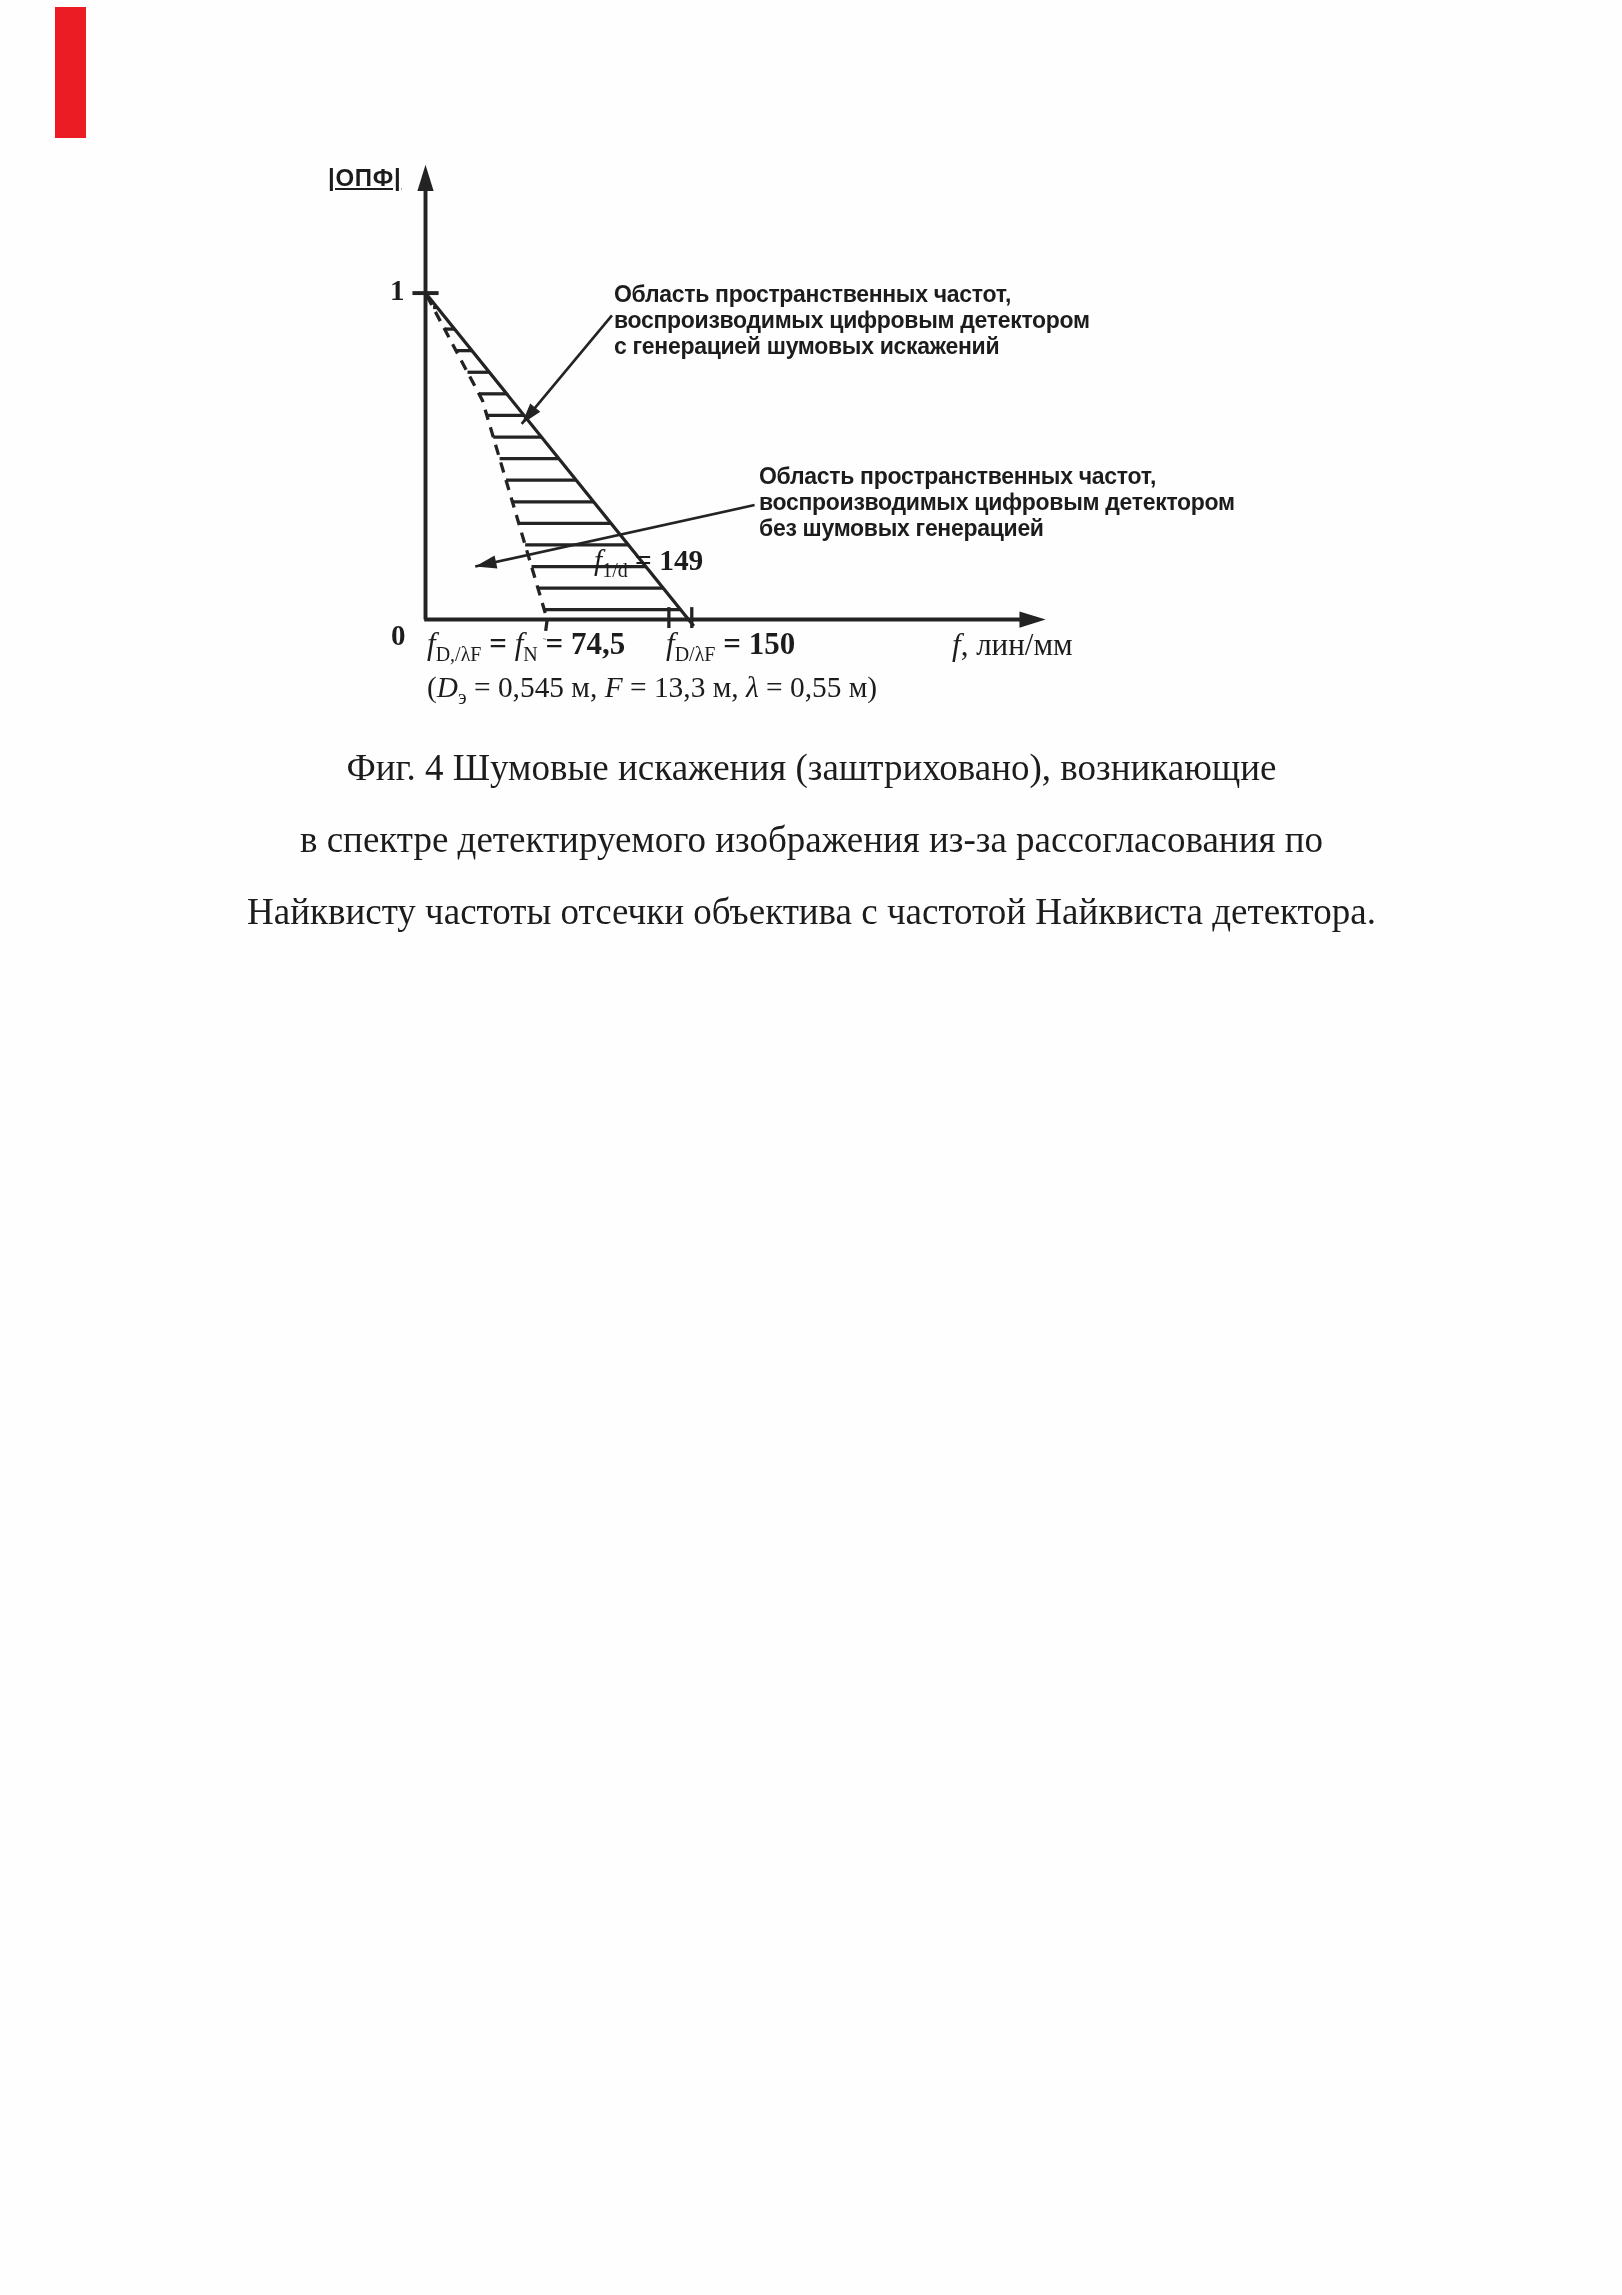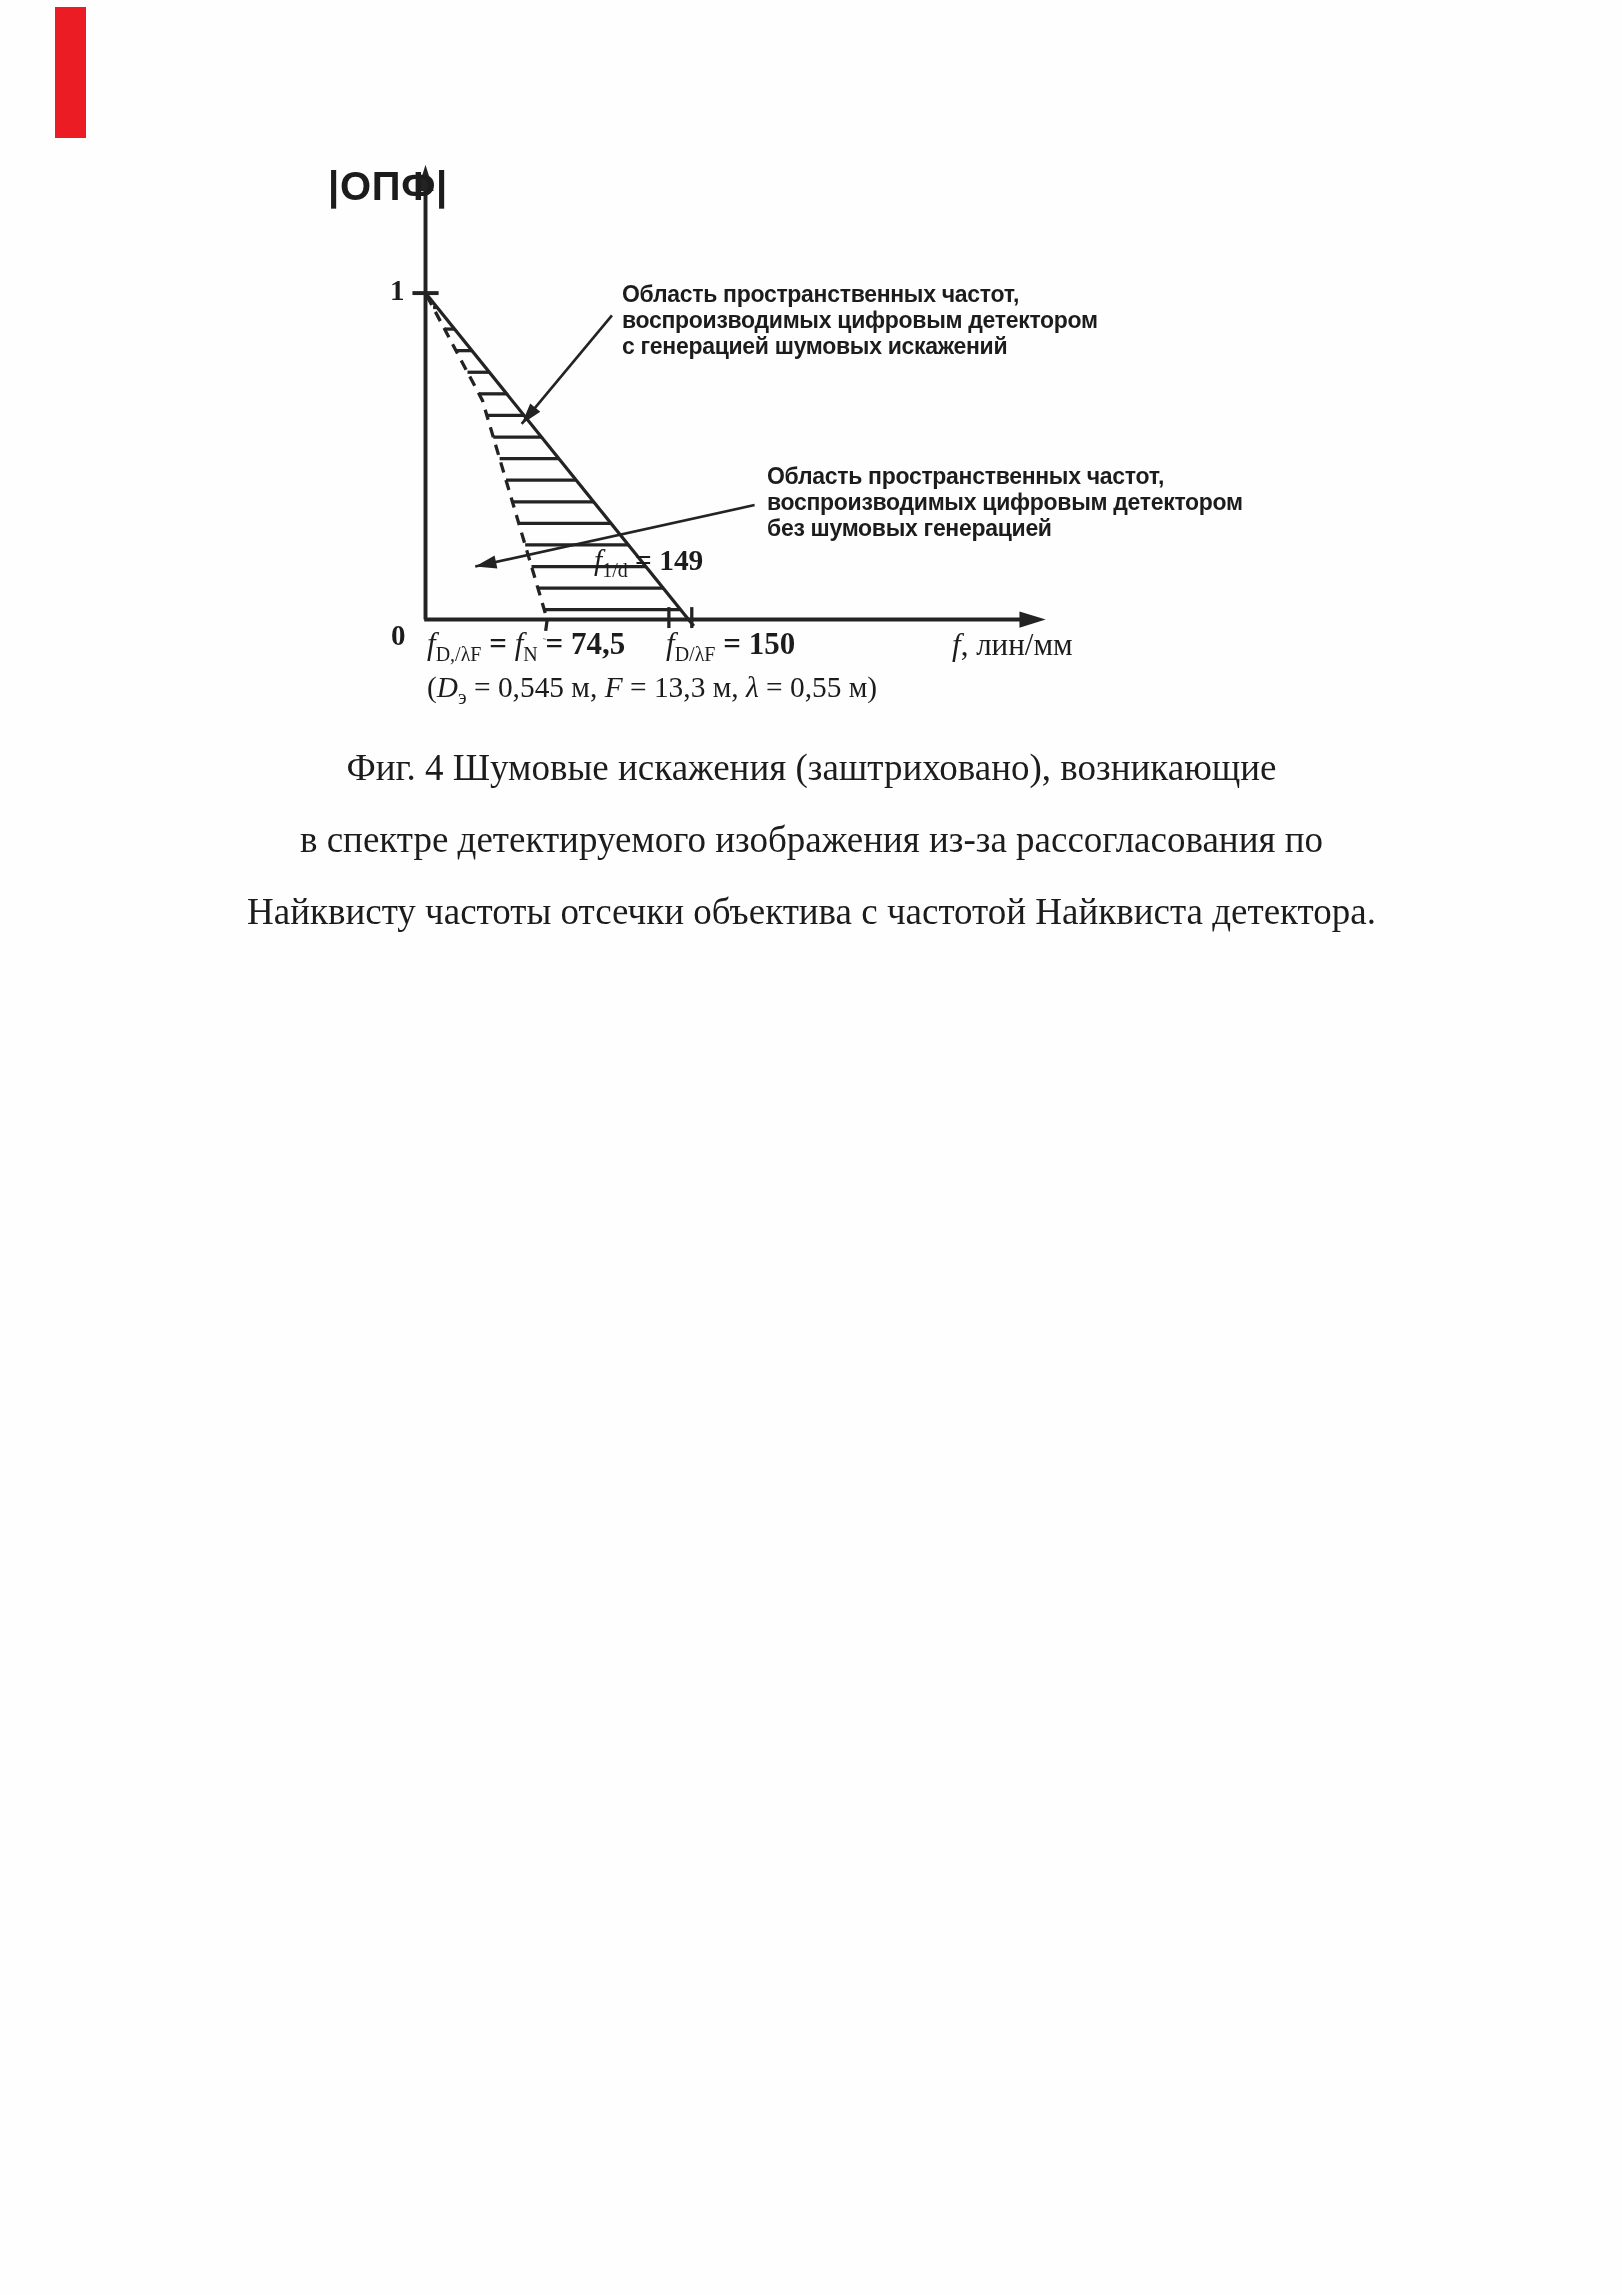--- a/index.html
+++ b/index.html
@@ -1,27 +1,27 @@
 <!DOCTYPE html>
 <html style="font-size:10.5px"><head>
 <meta charset="utf-8">
 <style>
   html,body{margin:0;padding:0;}
   body{width:1623px;height:2295px;background:#fefefe;position:relative;
        font-family:"Liberation Serif",serif;color:#1c1c1c;overflow:hidden;}
   .abs{position:absolute;}
   .red-bar{width:31px;height:131px;}
-  .ylab{font-family:"Liberation Sans",sans-serif;font-weight:700;font-size:40px;letter-spacing:0.7px;}
+  .ylab{font-family:"Liberation Sans",sans-serif;font-weight:700;font-size:24px;letter-spacing:0.7px;text-decoration:underline;}
   .tick-num{font-weight:700;font-size:29px;}
   .math{font-size:31px;white-space:nowrap;}
   .math i{font-style:italic;}
   .math sub{font-size:20px;vertical-align:-6.5px;letter-spacing:0;}
   .math .val{font-weight:700;font-style:normal;}
   .annot{font-family:"Liberation Sans",sans-serif;font-weight:700;font-size:23px;
-         line-height:26px;letter-spacing:-0.3px;white-space:nowrap;margin-left:8px;}
+         line-height:26px;letter-spacing:-0.3px;white-space:nowrap;}
   .caption{width:1309px;text-align:center;font-size:37px;line-height:72px;white-space:nowrap;}
   svg{position:absolute;left:0;top:0;}
 </style>
 </head>
 <body>
 
 <div class="abs red-bar" style="left: 55px; top: 6.5px; background: rgb(236, 28, 36);"></div>
 
 <svg id="fig-svg" width="1623" height="2295" viewBox="0 0 2480 3508">
     <line x1="650" y1="947" x2="650" y2="282" stroke="#232323" stroke-width="6"></line>

